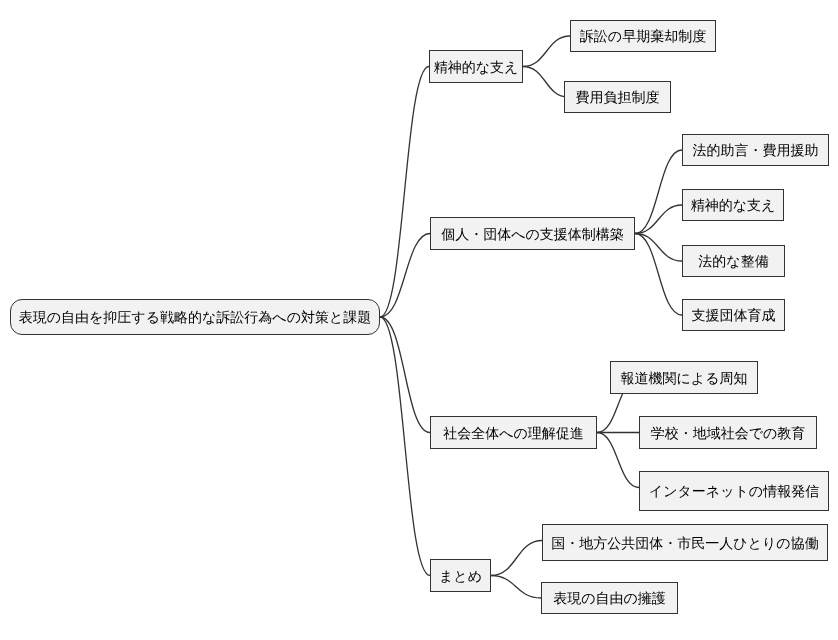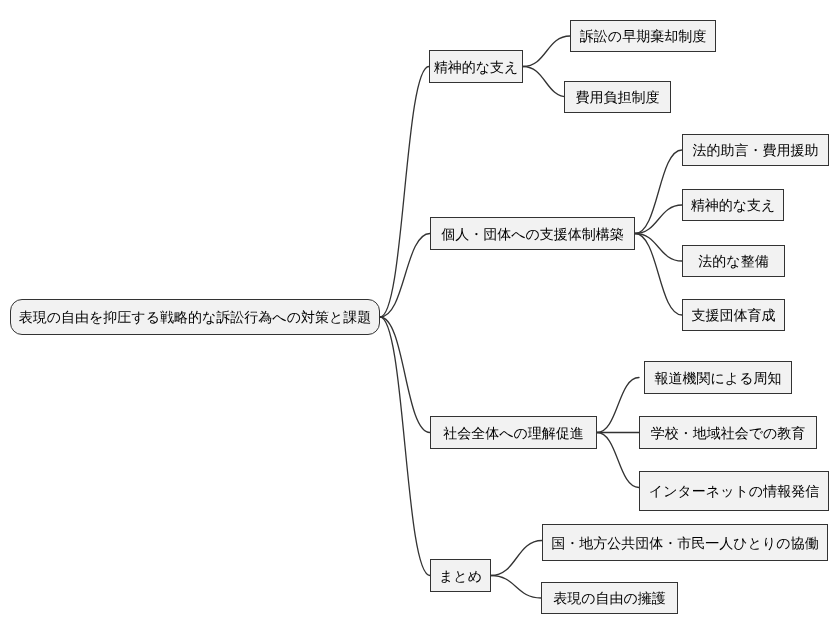--- a/index.html
+++ b/index.html
@@ -93,21 +93,21 @@
       </div>
       <div class="node" style="left: 682px; top: 245px; width: 103px; height: 32px;">
         <span>法的な整備</span>
       </div>
       <div class="node" style="left: 682px; top: 299px; width: 103px; height: 32px;">
         <span>支援団体育成</span>
       </div>
       <div class="node" style="left: 430px; top: 416px; width: 167px; height: 33px;">
         <span>社会全体への理解促進</span>
       </div>
-      <div class="node" style="left: 644px; top: 361px; width: 148px; height: 33px;">
+      <div class="node" style="left: 610px; top: 361px; width: 148px; height: 33px;">
         <span>報道機関による周知</span>
       </div>
       <div class="node" style="left: 639px; top: 416px; width: 178px; height: 33px; text-align: right;">
         <span>学校・地域社会での教育</span>
       </div>
       <div class="node" style="left: 639px; top: 471px; width: 190px; height: 40px;">
         <span>インターネットの情報発信</span>
       </div>
       <div class="node" style="left: 430px; top: 559px; width: 61px; height: 33px;">
         <span>まとめ</span>

